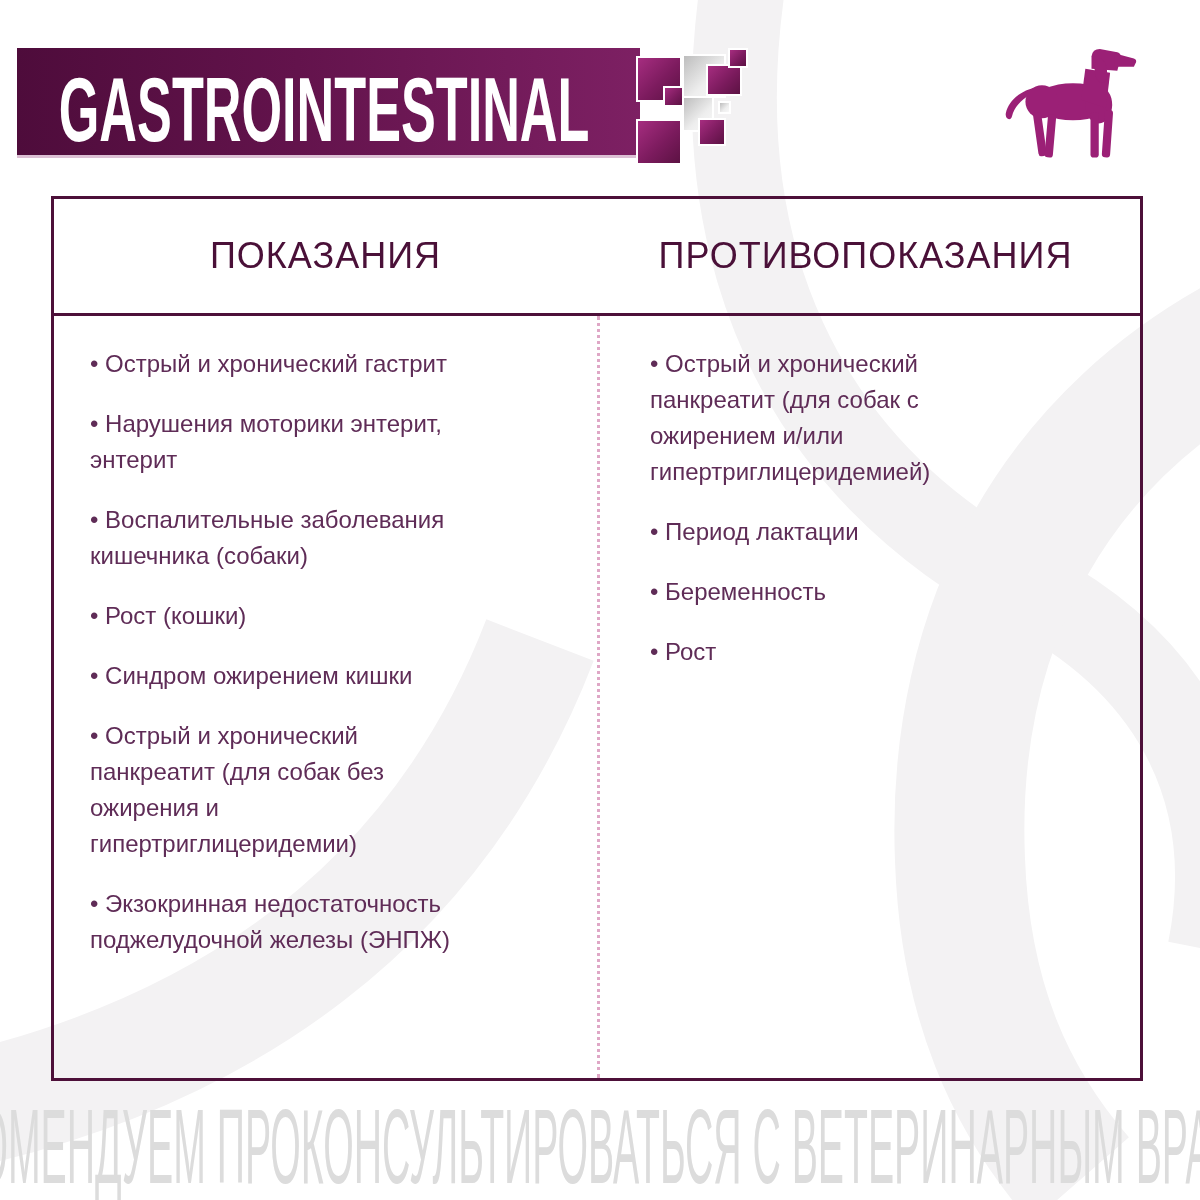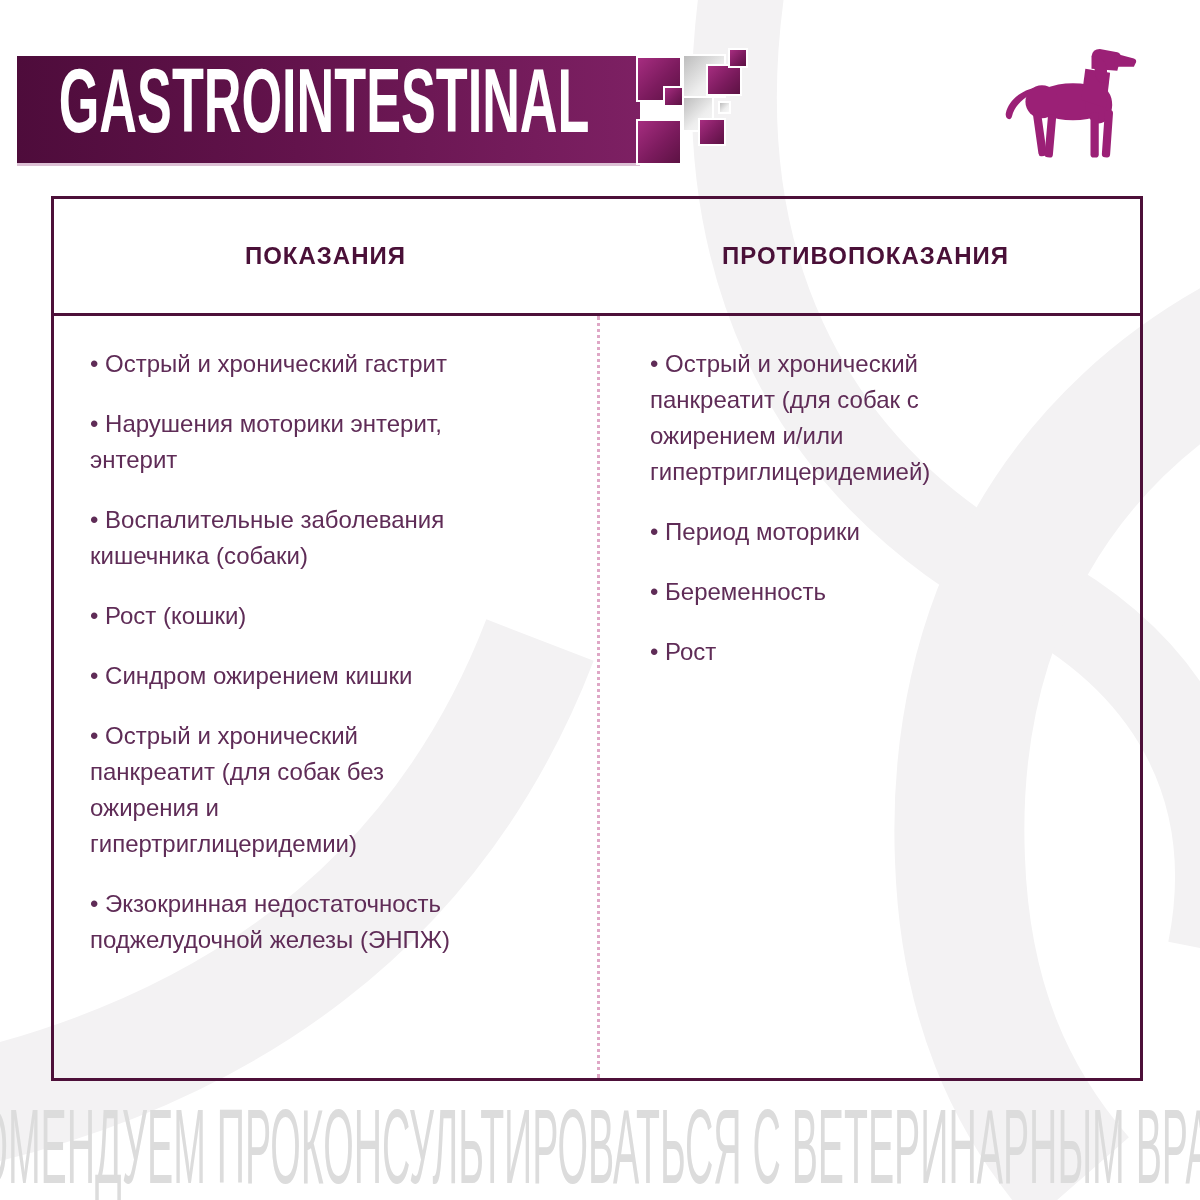--- a/index.html
+++ b/index.html
@@ -11,23 +11,22 @@
     font-family:"Liberation Sans", sans-serif;
   }
   
   .bg-swirls{position:absolute;left:0;top:0;width:1200px;height:1200px;z-index:0;}
   .swirl{fill:none;stroke:var(--swirl,#f3f2f3);}
   
   .banner{
     position:absolute;left:17px;top:48px;width:623px;height:107px;
     background:linear-gradient(90deg,var(--banner-left,#4e0c3b) 0%,#63134c 45%,var(--banner-right,#7d2063) 100%);
     border-bottom:3px solid #dcc0d4;
-    display:flex;align-items:flex-start;
+    display:flex;align-items:flex-end;
     z-index:3;
-    margin-top:8px;
   }
   .banner-title{
     color:#ffffff;
     font-size:90px;font-weight:700;
     letter-spacing:0px;
     transform:scaleX(0.58);transform-origin:left center;
     white-space:nowrap;
     padding-left:72px;
     line-height:1;
   }
@@ -45,21 +44,21 @@
     border:3px solid var(--accent,#4d1039);
     z-index:2;background:transparent;
   }
   .table-header{
     position:absolute;left:0;top:0;width:100%;height:114px;
     border-bottom:3px solid var(--accent,#4d1039);
     display:flex;
   }
   .col-header{
     color:var(--header,#4a1038);
-    font-size:24px;font-weight:700;letter-spacing:1px;
+    font-size:36px;font-weight:400;letter-spacing:1px;
     display:flex;align-items:center;justify-content:center;
     height:100%;
     text-align:center;
   }
   .col-header.left{width:543px;}
   .col-header.right{width:537px;}
   .table-body{position:absolute;left:0;top:117px;right:0;bottom:0;}
   .v-divider{
     position:absolute;left:543px;top:0;bottom:0;width:0;
     border-left:3px dotted var(--divider-dot,#dfa7c6);
@@ -149,21 +148,21 @@
 гипертриглицеридемии)</div>
         <div class="item">• Экзокринная недостаточность
 поджелудочной железы (ЭНПЖ)</div>
       </div>
     <div class="col right">
 
     <div class="item">• Острый и хронический
 панкреатит (для собак с
 ожирением и/или
 гипертриглицеридемией)</div>
-        <div class="item">• Период моторики</div>
+        <div class="item">• Период лактации</div>
         <div class="item">• Беременность</div>
         <div class="item">• Рост</div>
       </div>
   </div>
 </div>
 
 <div class="watermark">
   <span class="watermark-text">РЕКОМЕНДУЕМ ПРОКОНСУЛЬТИРОВАТЬСЯ С ВЕТЕРИНАРНЫМ ВРАЧОМ</span>
 </div>
 

